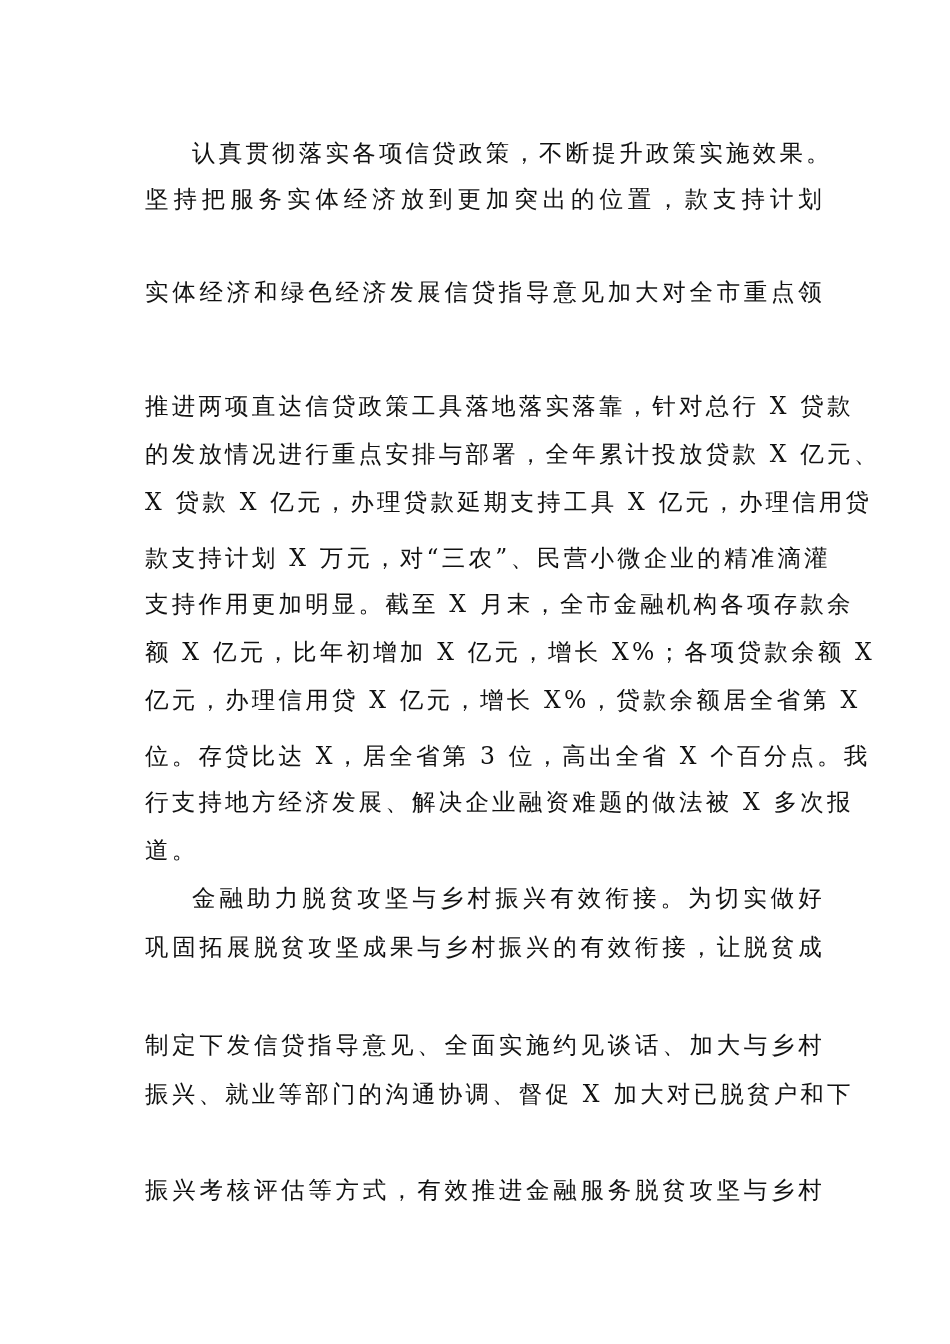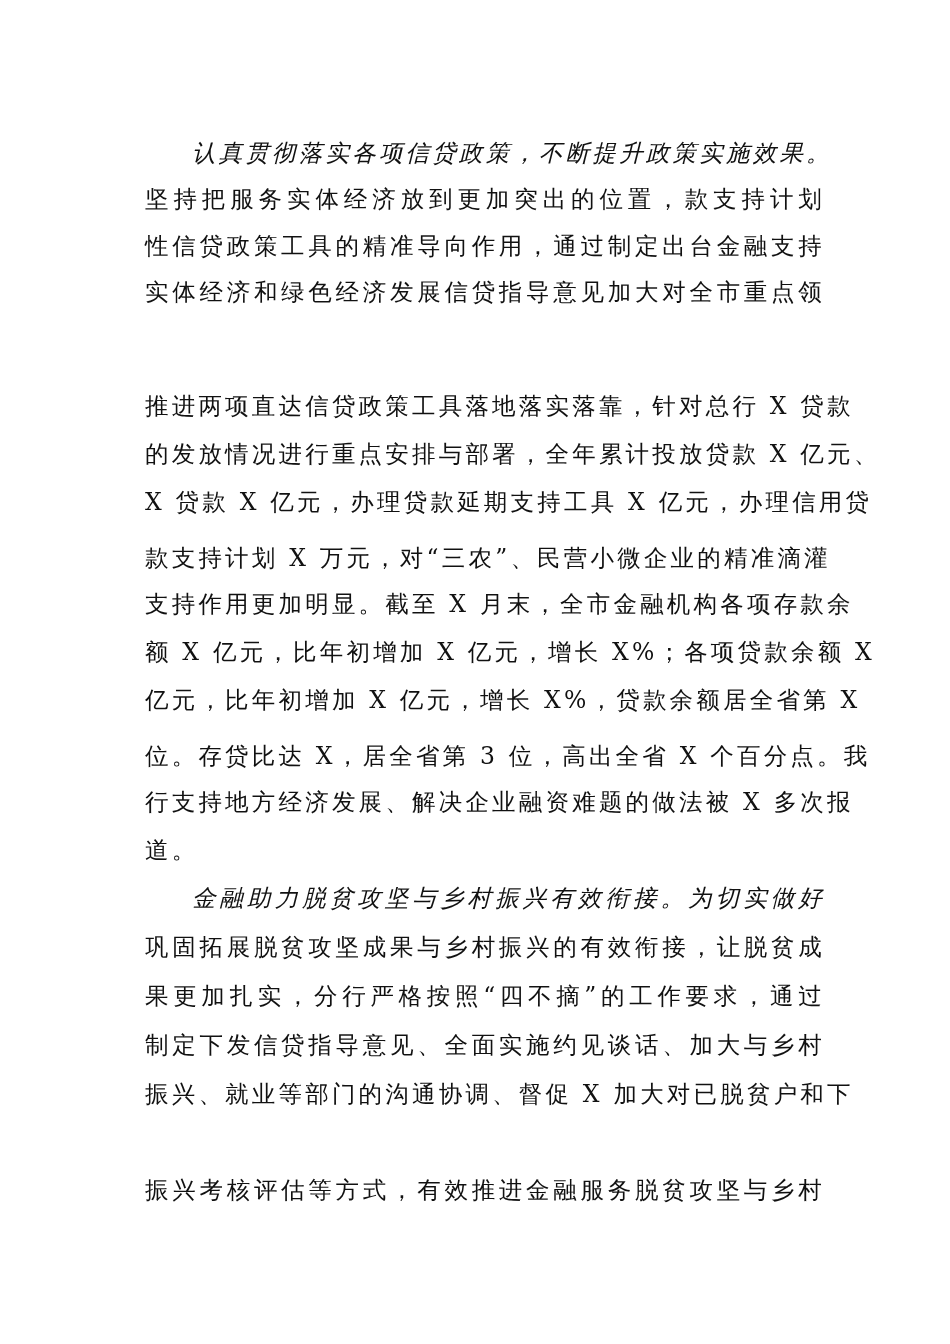--- a/index.html
+++ b/index.html
@@ -31,45 +31,42 @@
       font-size: 23.5px;
       color: #111111;
       white-space: nowrap;
       letter-spacing: 3.2px;
       text-align: justify;
       text-align-last: justify;
     }
     .line.indent {
       left: 192px;
       width: 633px;
-      font-style: italic;
     }
     .line.last {
       text-align-last: left;
     }
   </style>
 </head>
 <body>
 
 <div class="page">
 
   <div class="line indent" style="top:133px">认真贯彻落实各项信贷政策，不断提升政策实施效果。</div>
   <div class="line" style="top:179px">坚持把服务实体经济放到更加突出的位置，款支持计划</div>
-  <div class="line" style="top:226px">性信贷政策工具的精准导向作用，通过制定出台金融支持</div>
   <div class="line" style="top:272px">实体经济和绿色经济发展信贷指导意见加大对全市重点领</div>
   <div class="line" style="top:386px">推进两项直达信贷政策工具落地落实落靠，针对总行 X 贷款</div>
   <div class="line" style="top:434px">的发放情况进行重点安排与部署，全年累计投放贷款 X 亿元、</div>
   <div class="line" style="top:482px">X 贷款 X 亿元，办理贷款延期支持工具 X 亿元，办理信用贷</div>
   <div class="line" style="top:538px">款支持计划 X 万元，对“三农”、民营小微企业的精准滴灌</div>
   <div class="line" style="top:584px">支持作用更加明显。截至 X 月末，全市金融机构各项存款余</div>
   <div class="line" style="top:632px">额 X 亿元，比年初增加 X 亿元，增长 X%；各项贷款余额 X</div>
-  <div class="line" style="top:680px">亿元，比年初增加 X 亿元，增长 X%，贷款余额居全省第 X</div>
+  <div class="line" style="top:680px">亿元，办理信用贷 X 亿元，增长 X%，贷款余额居全省第 X</div>
   <div class="line" style="top:736px">位。存贷比达 X，居全省第 3 位，高出全省 X 个百分点。我</div>
   <div class="line" style="top:782px">行支持地方经济发展、解决企业融资难题的做法被 X 多次报</div>
   <div class="line last" style="top:830px">道。</div>
 
   <div class="line indent" style="top:878px">金融助力脱贫攻坚与乡村振兴有效衔接。为切实做好</div>
   <div class="line" style="top:927px">巩固拓展脱贫攻坚成果与乡村振兴的有效衔接，让脱贫成</div>
-  <div class="line" style="top:976px">果更加扎实，分行严格按照“四不摘”的工作要求，通过</div>
   <div class="line" style="top:1074px">振兴、就业等部门的沟通协调、督促 X 加大对已脱贫户和下</div>
   <div class="line" style="top:1025px">制定下发信贷指导意见、全面实施约见谈话、加大与乡村</div>
   <div class="line" style="top:1170px">振兴考核评估等方式，有效推进金融服务脱贫攻坚与乡村</div>
 </div>
 
 </body></html>

